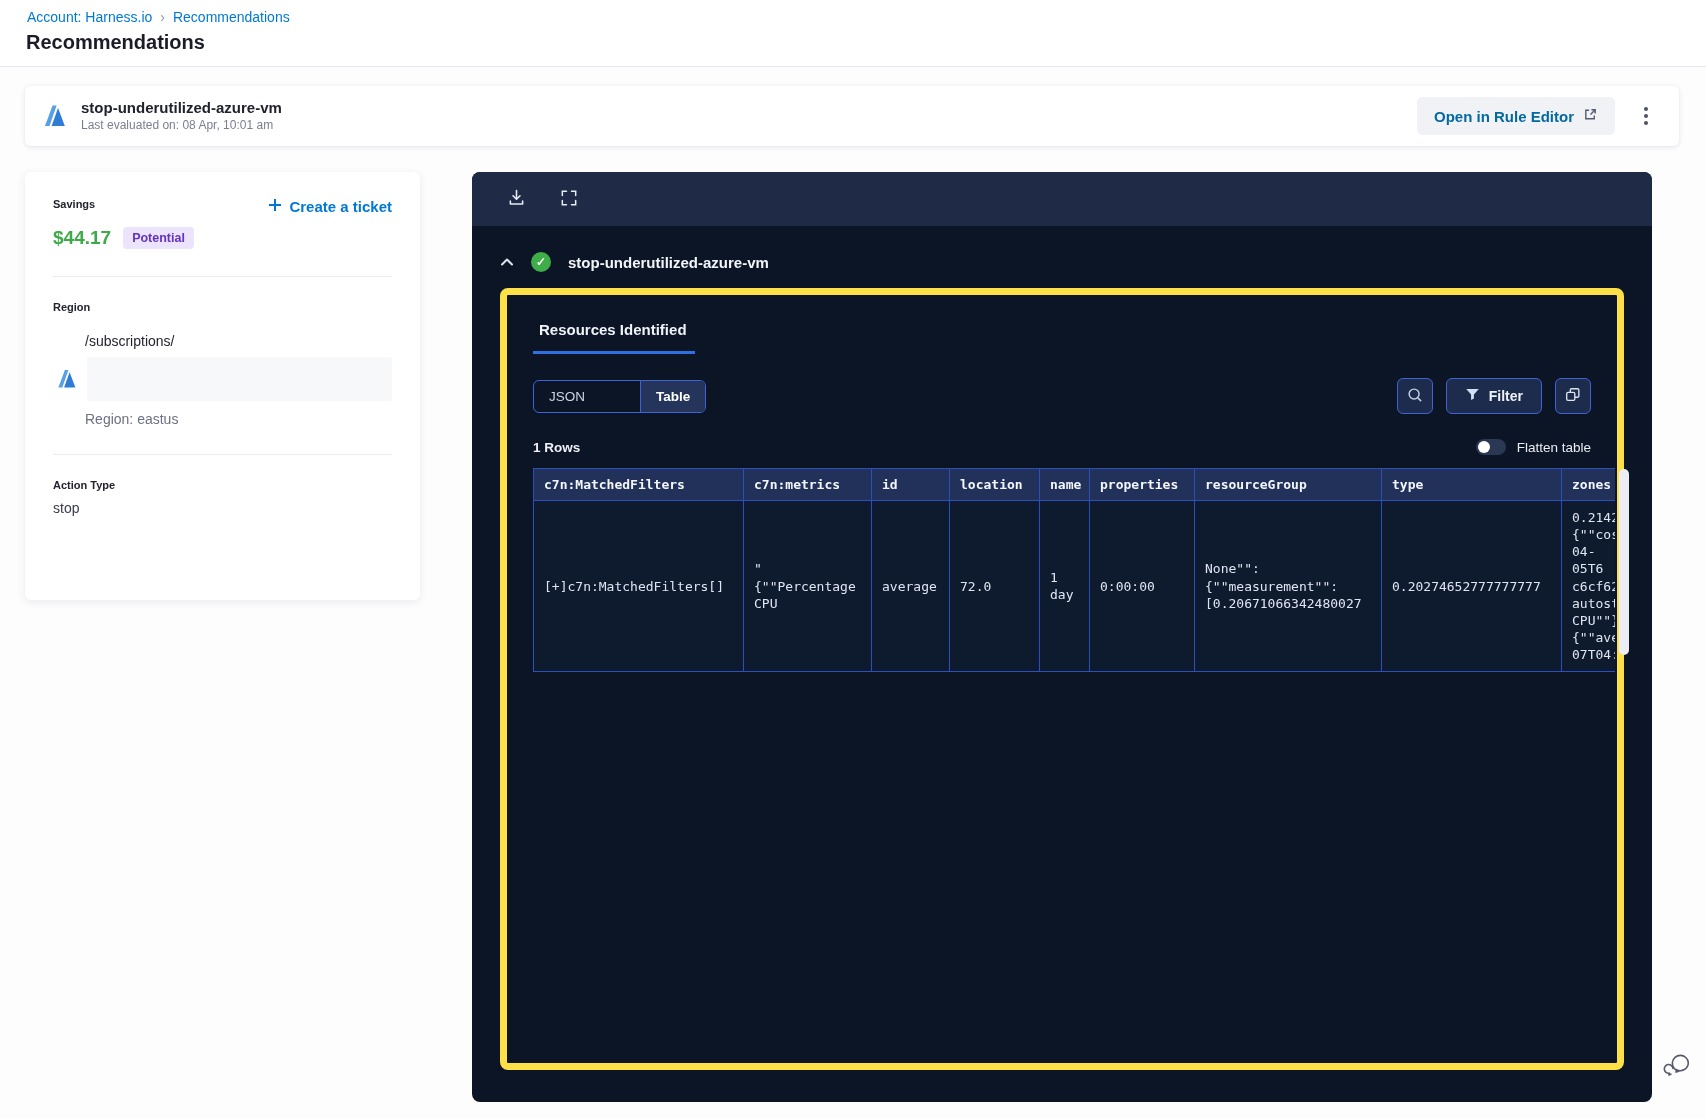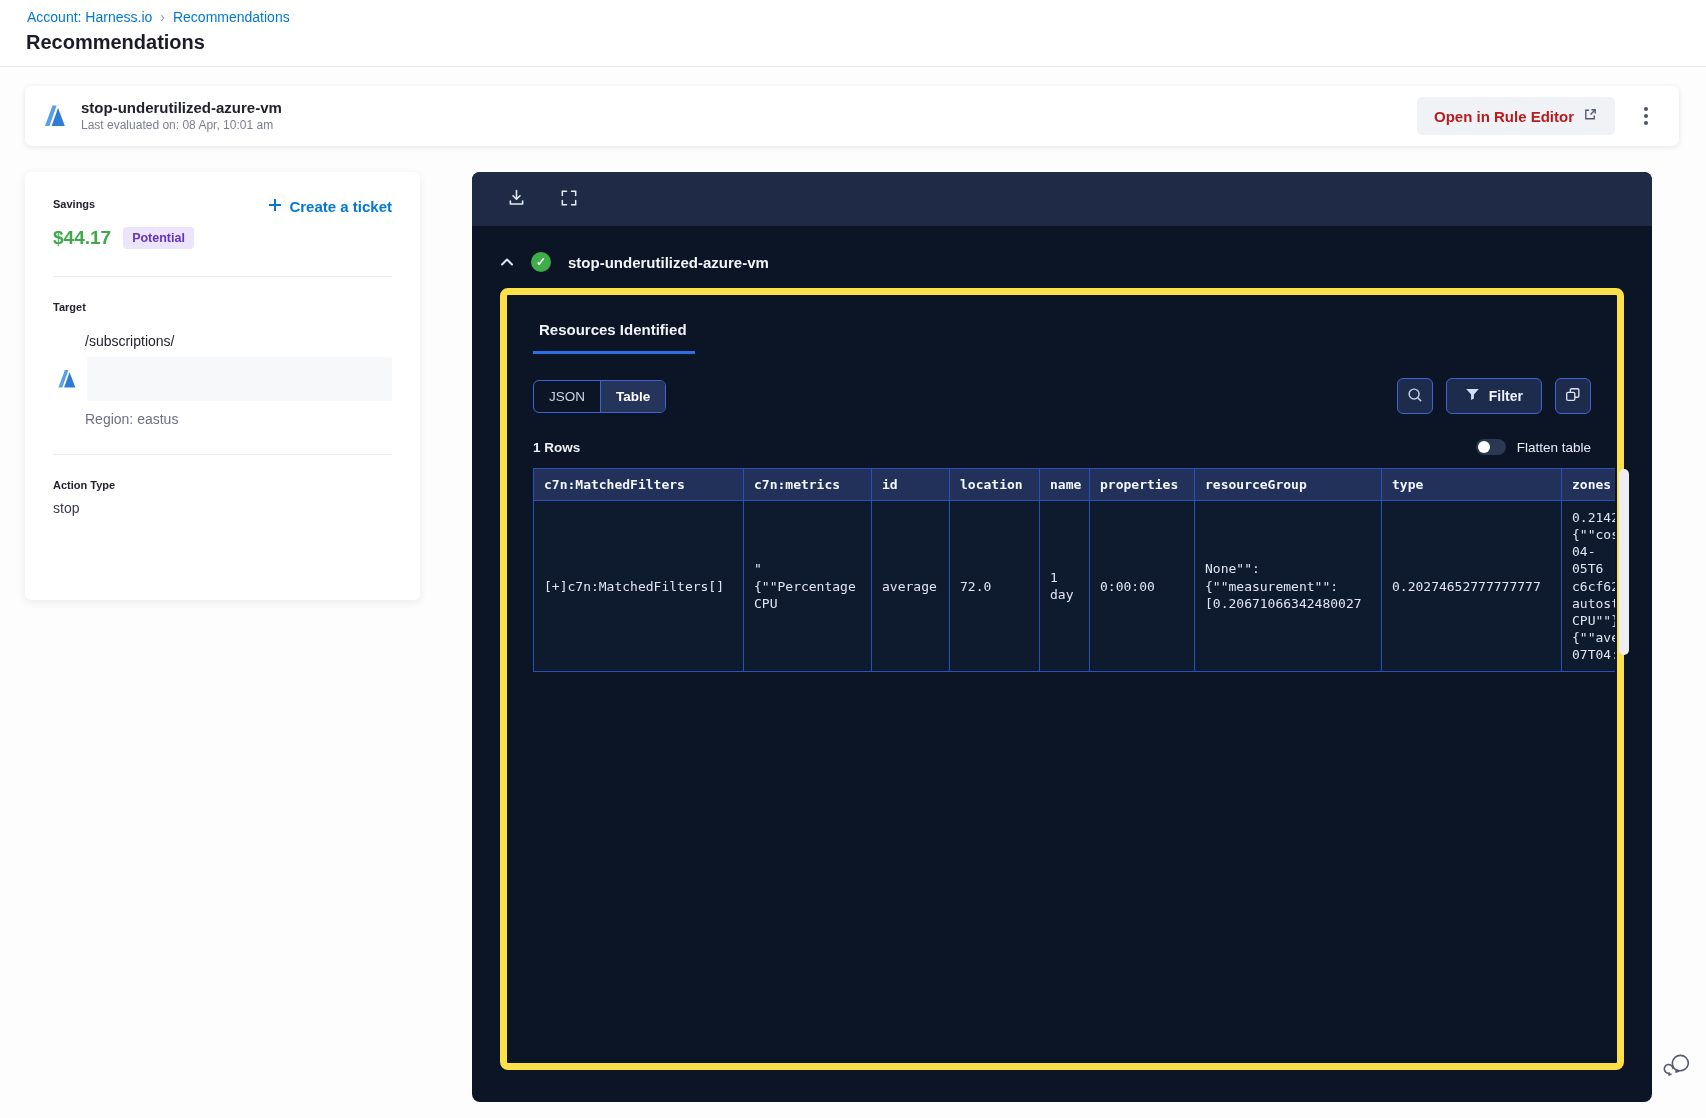--- a/index.html
+++ b/index.html
@@ -15,21 +15,21 @@
   .content{position:absolute;top:67px;left:0;width:1706px;height:1051px;background:#fdfdfe;}
 
   
   .rec-card{position:absolute;left:25px;top:19px;width:1654px;height:60px;background:#fff;border-radius:6px;
             box-shadow:0 1px 5px rgba(30,35,60,.12);display:flex;align-items:center;padding:0 16px;box-sizing:border-box;}
   .rec-card .azure{width:28px;height:28px;margin-right:12px;flex:0 0 auto;}
   .rec-title{font-size:15px;font-weight:700;color:#21222e;line-height:1.25;}
   .rec-sub{font-size:12px;color:#7b7d92;line-height:1.3;}
   .rec-spacer{flex:1;}
   .rule-editor-btn{display:flex;align-items:center;gap:9px;background:#f1f2f6;border:none;border-radius:5px;
-                   color:#b91c1c;font-weight:700;font-size:15px;font-family:inherit;padding:10px 17px;cursor:pointer;text-align:right;}
+                   color:#0369a1;font-weight:700;font-size:15px;font-family:inherit;padding:10px 17px;cursor:pointer;text-align:right;}
   .kebab{width:34px;height:34px;margin-left:14px;display:flex;flex-direction:column;gap:3px;align-items:center;justify-content:center;cursor:pointer;background:none;border:none;}
   .kebab i{width:4px;height:4px;border-radius:50%;background:#4d5366;display:block;}
 
   
   .details-card{position:absolute;left:25px;top:105px;width:395px;height:428px;background:#fff;border-radius:6px;
                 box-shadow:0 2px 8px rgba(40,45,70,.09);padding:26px 28px;box-sizing:border-box;}
   .savings-row{display:flex;justify-content:space-between;align-items:flex-start;}
   .section-label{font-size:11px;font-weight:700;color:#22232f;}
   .create-ticket{display:flex;align-items:center;gap:7px;color:#0278d5;font-size:15px;font-weight:700;cursor:pointer;background:none;border:none;font-family:inherit;padding:0;}
   .amount-row{display:flex;align-items:center;gap:12px;margin-top:12px;}
@@ -52,21 +52,21 @@
                 color:#fff;font-size:12px;font-weight:700;}
   .rule-name{font-size:15px;font-weight:700;color:#f3f5fa;}
 
   .inner-card{position:absolute;left:28px;top:116px;width:1124px;height:782px;border:7px solid #fde047;border-radius:8px;
               padding:24px 26px;box-sizing:border-box;}
   .res-tab{display:inline-block;font-size:15px;font-weight:700;color:#f0f3f8;padding:2px 8px 13px 6px;
            border-bottom:3px solid #2f6fe2;cursor:pointer;}
   .controls-row{display:flex;justify-content:space-between;align-items:center;margin-top:24px;}
   .seg-control{display:flex;border:1px solid #3f63d6;border-radius:6px;overflow:hidden;}
   .seg{padding:8px 15px;font-size:13.5px;color:#ccd4e6;cursor:pointer;background:transparent;border:none;font-family:inherit;}
-  .seg.active{color:#fff;font-weight:700;background:#24345a;border-left:1px solid #3f63d6;}
+  .seg.active{color:#fff;font-weight:700;background:#24345a;border-left:1px solid #3f63d6;margin-left:40px;}
   .right-controls{display:flex;gap:13px;align-items:center;}
   .sq-btn{width:36px;height:36px;border:1px solid #3f63d6;border-radius:6px;background:#1d2c4c;display:flex;align-items:center;justify-content:center;cursor:pointer;}
   .filter-btn{height:36px;border:1px solid #3f63d6;border-radius:6px;background:#1d2c4c;display:flex;align-items:center;gap:9px;
               padding:0 18px;color:#eef2f8;font-size:14px;font-weight:600;font-family:inherit;cursor:pointer;}
   .rows-row{display:flex;justify-content:space-between;align-items:center;margin-top:25px;gap:8px;}
   .rows-count{font-size:13.5px;font-weight:700;color:#eef1f7;}
   .flatten{display:flex;align-items:center;gap:11px;}
   .toggle{width:30px;height:16px;border-radius:9px;background:#2b3853;position:relative;cursor:pointer;}
   .toggle .knob{position:absolute;left:2px;top:2px;width:12px;height:12px;border-radius:50%;background:#fff;}
   .flatten-label{font-size:13.5px;color:#e8ecf4;}
@@ -138,21 +138,21 @@
               </svg>
           </span>
           <span>Create a ticket</span>
         </button>
       </div>
       <div class="amount-row">
         <span class="savings-amount">$44.17</span>
         <span class="potential-badge">Potential</span>
       </div>
       <hr class="card-div">
-      <div class="section-label">Target</div>
+      <div class="section-label">Region</div>
       <div class="target-path">/subscriptions/</div>
       <div class="target-visual">
         <span class="azure">
           <svg viewBox="0 0 24 24" width="24" height="24">
               <path d="M13.4 3H9.9L3.4 20.6h3.9z" fill="#57a0e8"></path>
               <path d="M14.6 5.2 9.1 20.6h11.3z" fill="#2f7cd6"></path>
             </svg>
         </span>
         <span class="target-stripe"></span>
       </div>

